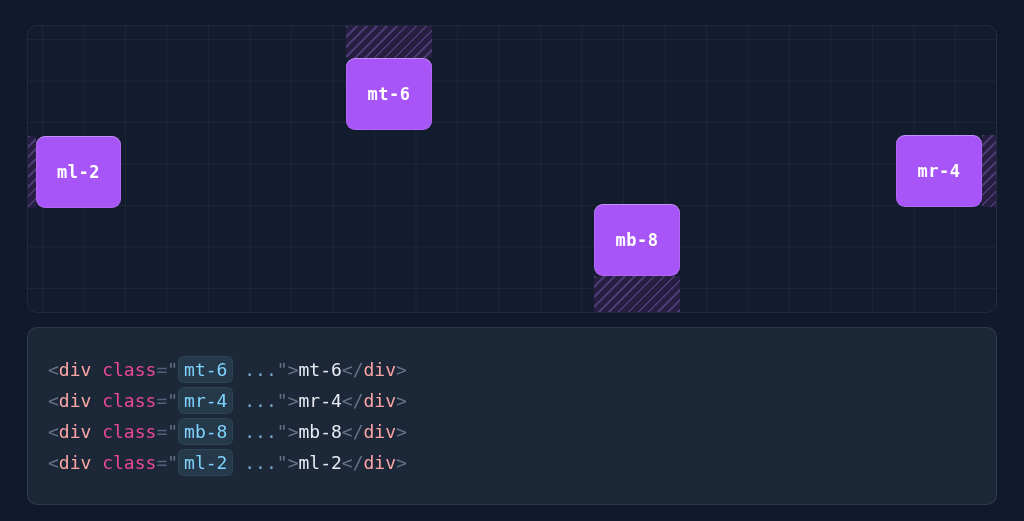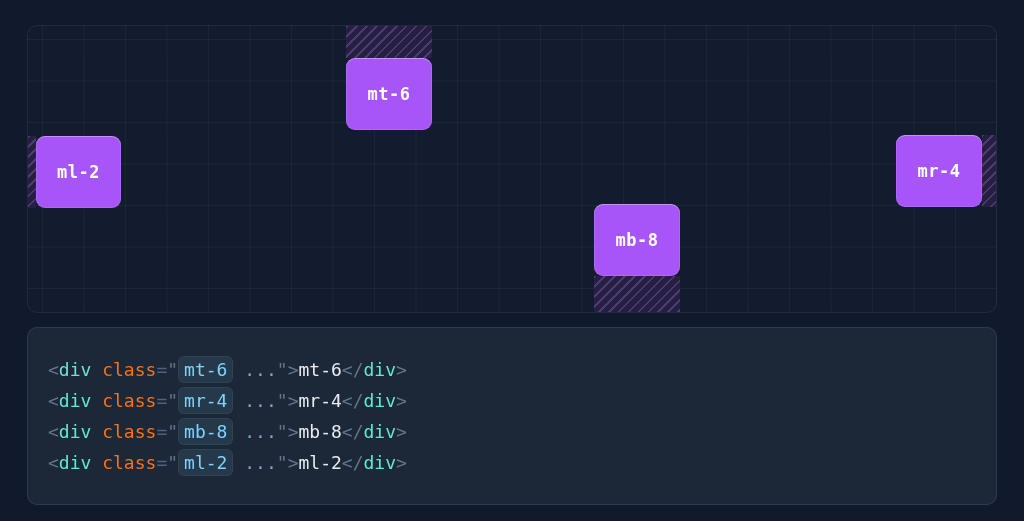--- a/index.html
+++ b/index.html
@@ -66,22 +66,22 @@
     border: 1px solid rgba(148,163,184,0.16);
     border-radius: 10px;
     padding: 26px 20px;
   }
   .code-line {
     white-space: pre;
     font: 18px/31px "DejaVu Sans Mono", "Liberation Mono", monospace;
   }
   .tk-p   { color: #64748b; }
   .tk-eq  { color: #51627c; }
-  .tk-tag { color: #5eead4; }
-  .tk-attr{ color: #f97316; }
+  .tk-tag { color: #fca5a5; }
+  .tk-attr{ color: #ec4899; }
   .tk-str { color: #79a7c8; }
   .tk-txt { color: #e8edf4; }
   .tk-chip {
     color: #7dd3fc;
     background: rgba(125,211,252,0.10);
     box-shadow: 0 0 0 1px rgba(125,211,252,0.17);
     border-radius: 5px;
     padding: 2px 5px;
     margin: 0 1px;
   }

